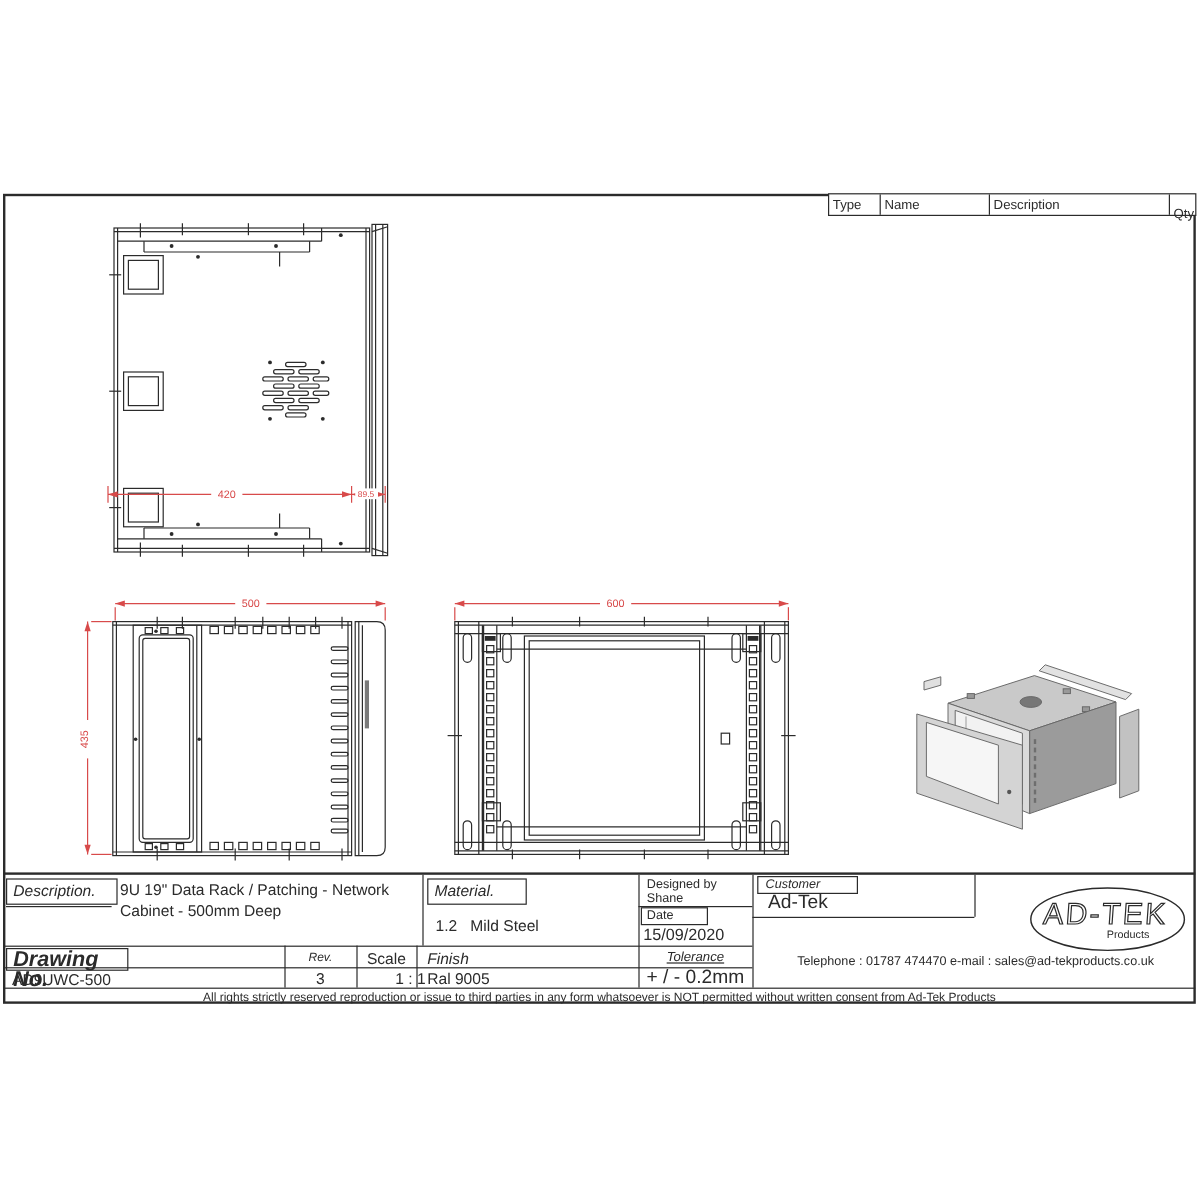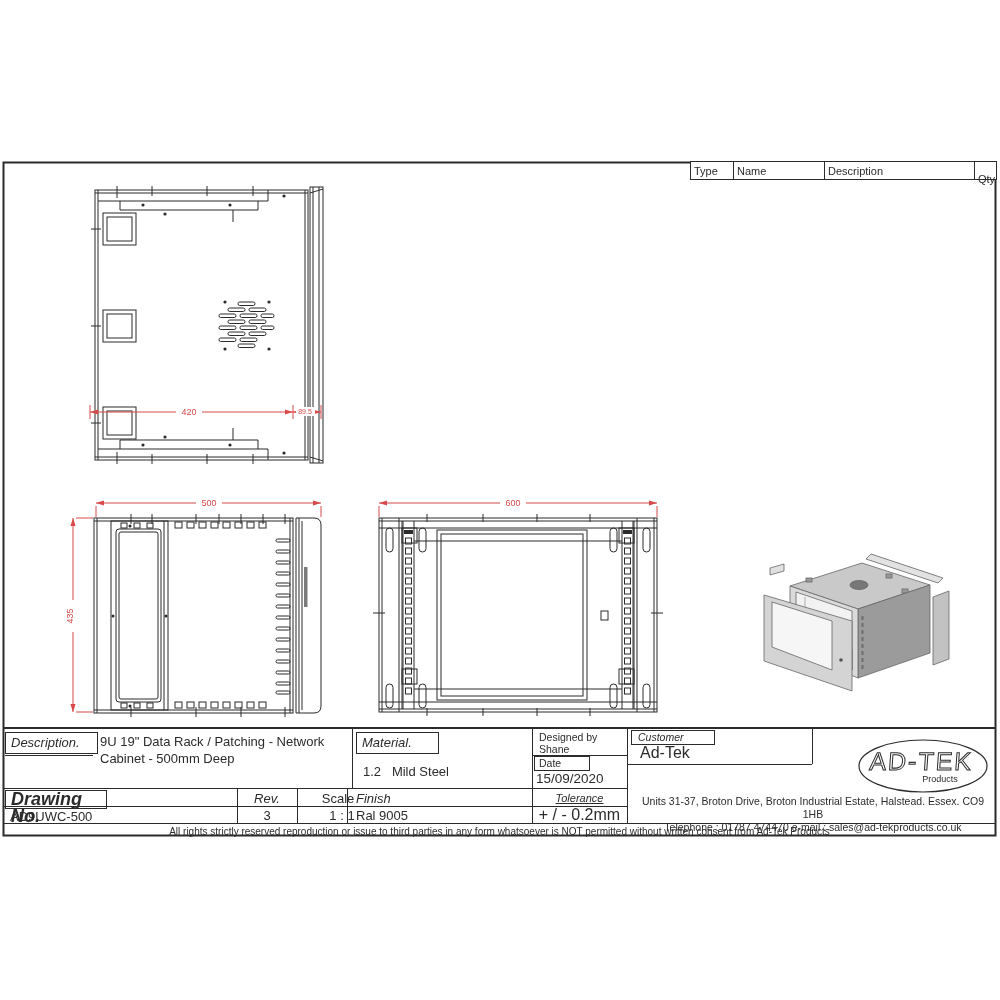--- a/index.html
+++ b/index.html
@@ -397,27 +397,27 @@
   <div class="hline" style="left:529px;top:26px;width:95px;"></div>
   <div class="abs box" style="left:531px;top:27px;width:50px;height:13px;font-size:10.5px;padding-left:4px;line-height:13px;"><span>Date</span></div>
   <div class="abs" style="left:533px;top:42px;font-size:13.5px;">15/09/2020</div>
 
   <div class="abs box lbl-i" style="left:628px;top:1px;width:76px;height:13px;font-size:10.5px;padding-left:6px;line-height:13px;"><span>Customer</span></div>
   <div class="abs" style="left:637px;top:15px;font-size:16px;">Ad-Tek</div>
 
   <div class="abs box lbl-i" style="left:2px;top:61px;width:95px;height:17px;font-size:18px;padding-left:5px;line-height:17px;font-weight:bold;"><span>Drawing No.</span></div>
   <div class="abs" style="left:7px;top:80px;font-size:13px;">AD9UWC-500</div>
 
-  <div class="abs lbl-i cell-c" style="left:234px;top:61px;width:60px;height:16px;font-size:13px;">
+  <div class="abs lbl-i cell-c" style="left:234px;top:61px;width:60px;height:16px;font-size:10px;">
       <span>Rev.</span>
     </div>
   <div class="abs cell-c" style="left:234px;top:78px;width:60px;height:16px;font-size:13px;">
       <span>3</span>
     </div>
-  <div class="abs cell-c" style="left:294px;top:61px;width:50px;height:16px;font-size:13px;padding-left:16px;">
+  <div class="abs cell-c" style="left:278px;top:61px;width:50px;height:16px;font-size:13px;padding-left:16px;">
       <span>Scale</span>
     </div>
   <div class="abs cell-c" style="left:294px;top:78px;width:50px;height:16px;font-size:13px;padding-left:20px;">
       <span>1 : 1</span>
     </div>
 
   <div class="abs lbl-i" style="left:353px;top:62px;font-size:13px;">Finish</div>
   <div class="abs" style="left:353px;top:79px;font-size:13px;">Ral 9005</div>
 
   <div class="abs lbl-i cell-c" style="left:529px;top:61px;width:95px;height:16px;font-size:11px;text-decoration:underline;">
@@ -427,20 +427,19 @@
       <span>+ / - 0.2mm</span>
     </div>
 
   <svg class="abs" style="left:853px;top:8px;" width="135" height="58" viewBox="0 0 135 58">
     <ellipse cx="67" cy="29" rx="64" ry="26" fill="none" stroke="#2b2b2b" stroke-width="1.2"></ellipse>
     <text x="67" y="33" text-anchor="middle" font-size="25" letter-spacing="2" fill="none" stroke="#2b2b2b" stroke-width="1" transform="skewX(-4)">AD-TEK</text>
     <text x="84" y="45" text-anchor="middle" font-size="9" fill="#2b2b2b">Products</text>
   </svg>
 
   <div class="abs" style="left:630px;top:66px;width:360px;text-align:center;font-size:10.5px;line-height:13px;">
-    <div>Units 31-37, Broton Drive, Broton Industrial Estate, Halstead. Essex. CO9 1HB</div>
     <div>Telephone : 01787 474470  e-mail : sales@ad-tekproducts.co.uk</div>
   </div>
 
   <div class="abs cell-c" style="left:0;top:95px;width:993px;height:14px;font-size:10px;">
       <span>All rights strictly reserved reproduction or issue to third parties in any form whatsoever is NOT permitted without written consent from Ad-Tek Products</span>
     </div>
 </div>
 
 </body></html>

